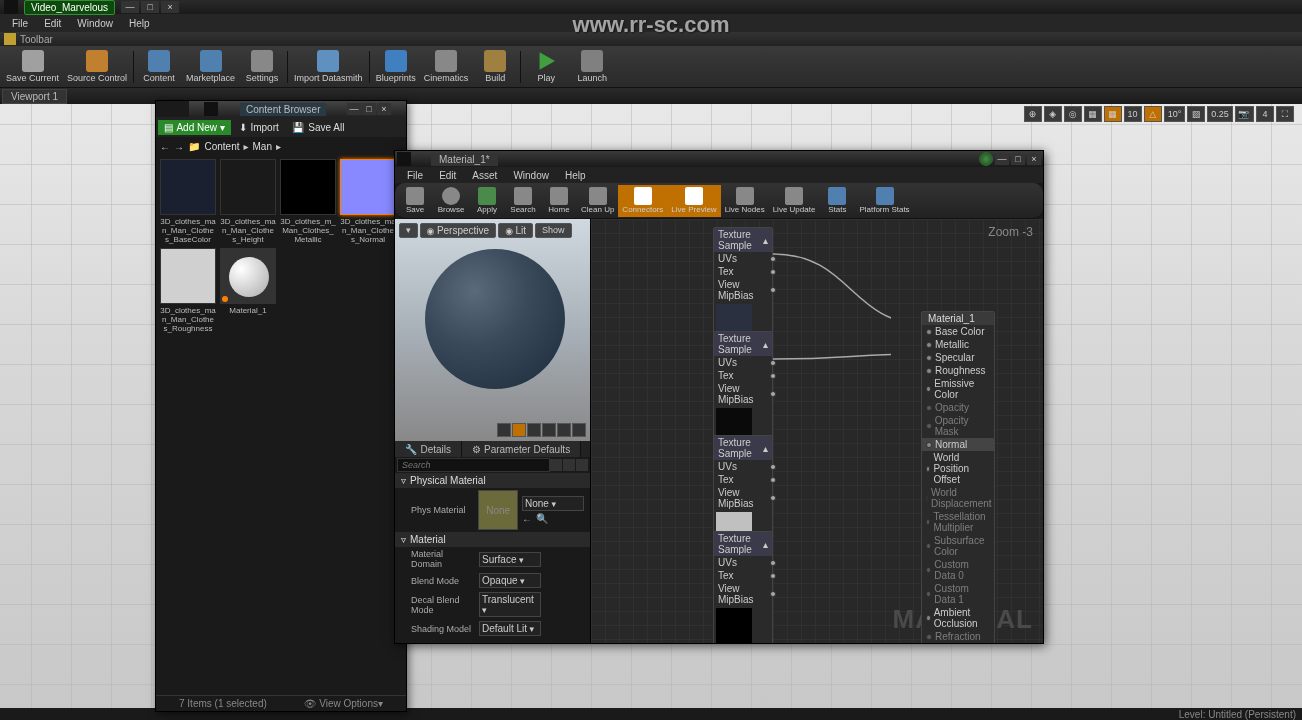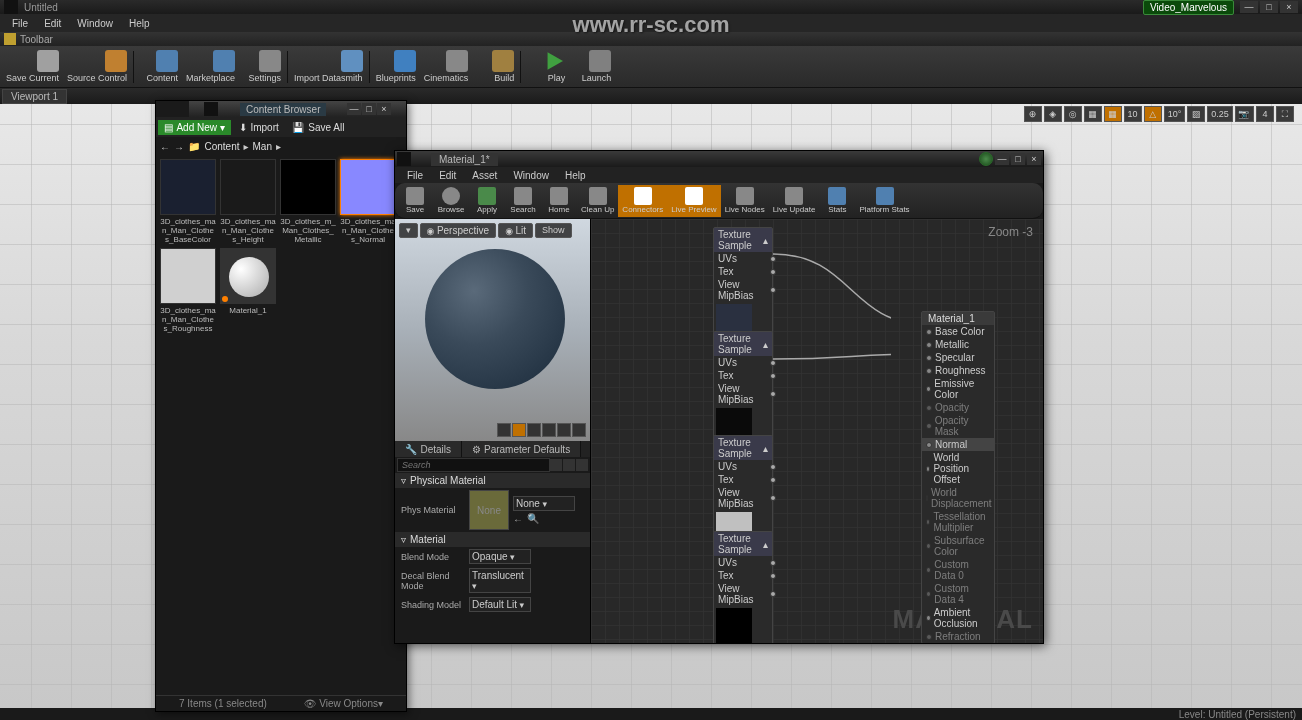--- a/index.html
+++ b/index.html
@@ -8,21 +8,21 @@
 .titlebar .logo { width: 14px; height: 14px; background: #111; margin-right: 6px; }
 .titlebar .title { color: #999; font-size: 10px; flex: 1; }
 .titlebar .status { background: #0a4a0a; color: #fff; padding: 1px 6px; border-radius: 2px; font-size: 10px; margin-right: 6px; border:1px solid #3a8a3a;}
 .winbtns { display: flex; gap: 2px; }
 .winbtn { width: 18px; height: 12px; background: #333; color: #ccc; text-align: center; line-height: 12px; font-size: 9px; cursor: pointer; }
 .menubar { height: 18px; background: #262626; display: flex; align-items: center; padding: 0 4px; }
 .menubar span { color: #ccc; padding: 0 8px; font-size: 10px; cursor: pointer; }
 .toolbar-label { height: 14px; background: linear-gradient(#333, #222); display: flex; align-items: center; padding: 0 4px; color: #aaa; font-size: 10px;}
 .toolbar-label .tbicon { width:12px; height:12px; background:#c0a030; margin-right:4px;}
 .toolbar { height: 42px; background: linear-gradient(#3a3a3a, #2a2a2a); display: flex; align-items: center; padding: 2px 2px; gap: 0; border-bottom: 1px solid #111; }
-.tb-btn { display: flex; flex-direction: column; align-items: flex-end; justify-content: center; min-width: 46px; height: 38px; color: #ccc; cursor: pointer; padding: 0 4px; }
+.tb-btn { display: flex; flex-direction: column; align-items: center; justify-content: center; min-width: 46px; height: 38px; color: #ccc; cursor: pointer; padding: 0 4px; }
 .tb-btn .icon { width: 22px; height: 22px; border-radius: 3px; margin-bottom: 1px; }
 .tb-btn .lbl { font-size: 9px; white-space: nowrap; }
 .tb-sep { width: 1px; height: 32px; background: #111; margin: 0 2px; }
 .tab-row { height: 16px; background: linear-gradient(#2a2a2a, #1a1a1a); display: flex; align-items: center; padding: 0 2px;}
 .tab { background:#333; color:#bbb; padding:1px 8px; font-size:10px; border:1px solid #444;}
 .viewport-bg { position: absolute; top: 104px; left: 0; right: 0; bottom: 12px; background: linear-gradient(#e8e8e8 0%, #d8d8d8 40%, #c8c8c8 100%); }
 .viewport-grid { position:absolute; inset:0; background-image: linear-gradient(rgba(180,180,180,0.5) 1px, transparent 1px), linear-gradient(90deg, rgba(180,180,180,0.5) 1px, transparent 1px); background-size: 40px 40px; background-position: center 460px;}
 .vp-controls { position:absolute; top:2px; right:8px; display:flex; gap:2px; align-items:center;}
 .vp-ctrl { height:16px; min-width:18px; background:#3a3a3a; border:1px solid #555; color:#ccc; font-size:9px; display:flex; align-items:center; justify-content:center; padding:0 3px;}
 .vp-ctrl.on { background:#c07000; }
@@ -79,21 +79,21 @@
 .me-tabs { height:16px; background:#222; display:flex;}
 .me-tabs .dtab { padding:1px 10px; color:#bbb; font-size:9px; background:#2a2a2a; border-right:1px solid #111; display:flex; align-items:center; gap:3px;}
 .me-search { height:16px; background:#1a1a1a; display:flex; align-items:center; padding:2px;}
 .me-search input { flex:1; background:#111; border:1px solid #333; color:#888; padding:1px 4px; font-size:9px; font-style:italic;}
 .me-search .sbtns { display:flex; gap:1px;}
 .me-search .sbtn { width:12px; height:12px; background:#333;}
 .me-details { flex:1; overflow:auto; background:#1a1a1a;}
 .me-section { }
 .me-section-h { background:#2a2a2a; color:#ddd; padding:2px 6px; font-size:10px; display:flex; align-items:center; gap:4px;}
 .me-prop { display:flex; align-items:center; padding:2px 6px; gap:4px;}
-.me-prop .plbl { width:64px; color:#aaa; font-size:9px;}
+.me-prop .plbl { width:64px; color:#aaa; font-size:9px;margin-left:10px;}
 .me-prop select, .me-prop .dropdown { width:62px; background:#222; border:1px solid #444; color:#ccc; font-size:9px; padding:1px 2px;}
 .me-prop .swatch { width:40px; height:40px; background:#6a6a3a; border:1px solid #444;}
 .me-right { flex:1; background:#1a1a1a; position:relative; overflow:hidden;}
 .me-grid { position:absolute; inset:0; background:#282828; background-image: linear-gradient(rgba(50,50,50,0.8) 1px, transparent 1px), linear-gradient(90deg, rgba(50,50,50,0.8) 1px, transparent 1px); background-size: 14px 14px;}
 .me-zoom { position:absolute; top:6px; right:10px; color:#888; font-size:12px;}
 .me-wm { position:absolute; bottom:8px; right:10px; color:#4a4a4a; font-size:26px; font-weight:bold; letter-spacing:1px;}
 .node { position:absolute; background:#2a2a2a; border:1px solid #444; border-radius:2px; font-size:8px; color:#ccc;}
 .node-h { background:#3a3a4a; padding:1px 4px; font-size:8px; display:flex; justify-content:space-between; align-items:center;}
 .node-row { padding:1px 4px; display:flex; align-items:center; gap:2px; position:relative;}
 .node-pin-out { position:absolute; right:-4px; width:6px; height:6px; border-radius:50%; background:#aaa; border:1px solid #333;}
@@ -105,21 +105,20 @@
 .mat-row.sel { background:#444;}
 svg.wires { position:absolute; inset:0; pointer-events:none;}
 
 .watermark-url { position:absolute; top:12px; left:50%; transform:translateX(-50%); color:rgba(255,255,255,0.6); font-size:22px; font-weight:bold; text-shadow: 1px 1px 2px rgba(0,0,0,0.5);}
 </style>
 </head>
 <body>
 
 <div class="titlebar">
   <div class="logo"></div>
-  <div class="title">Untitled</div>
   <div class="status">Video_Marvelous</div>
   <div class="winbtns">
     <div class="winbtn">—</div>
     <div class="winbtn">□</div>
     <div class="winbtn">×</div>
   </div>
 </div>
 
 <div class="menubar">
   <span>File</span>
@@ -387,20 +386,24 @@
               <div style="display:flex; gap:4px; margin-top:2px;">
                 <span style="color:#aaa;cursor:pointer">←</span>
                 <span style="color:#aaa;cursor:pointer">🔍</span>
               </div>
             </div>
           </div>
         </div>
         <div class="me-section">
           <div class="me-section-h">▿ <span>Material</span></div>
           <div class="me-prop">
+              <div class="plbl">Material Domain</div>
+              <div class="dropdown"><span>Surface</span> ▾</div>
+            </div>
+          <div class="me-prop">
               <div class="plbl">Blend Mode</div>
               <div class="dropdown"><span>Opaque</span> ▾</div>
             </div>
           <div class="me-prop">
               <div class="plbl">Decal Blend Mode</div>
               <div class="dropdown"><span>Translucent</span> ▾</div>
             </div>
           <div class="me-prop">
               <div class="plbl">Shading Model</div>
               <div class="dropdown"><span>Default Lit</span> ▾</div>
@@ -548,21 +551,21 @@
         <div class="mat-row" style="opacity:0.5">
             <div class="pin"></div>
             <span>Subsurface Color</span>
           </div>
         <div class="mat-row" style="opacity:0.5">
             <div class="pin"></div>
             <span>Custom Data 0</span>
           </div>
         <div class="mat-row" style="opacity:0.5">
             <div class="pin"></div>
-            <span>Custom Data 4</span>
+            <span>Custom Data 1</span>
           </div>
         <div class="mat-row">
             <div class="pin"></div>
             <span>Ambient Occlusion</span>
           </div>
         <div class="mat-row" style="opacity:0.5">
             <div class="pin"></div>
             <span>Refraction</span>
           </div>
 

